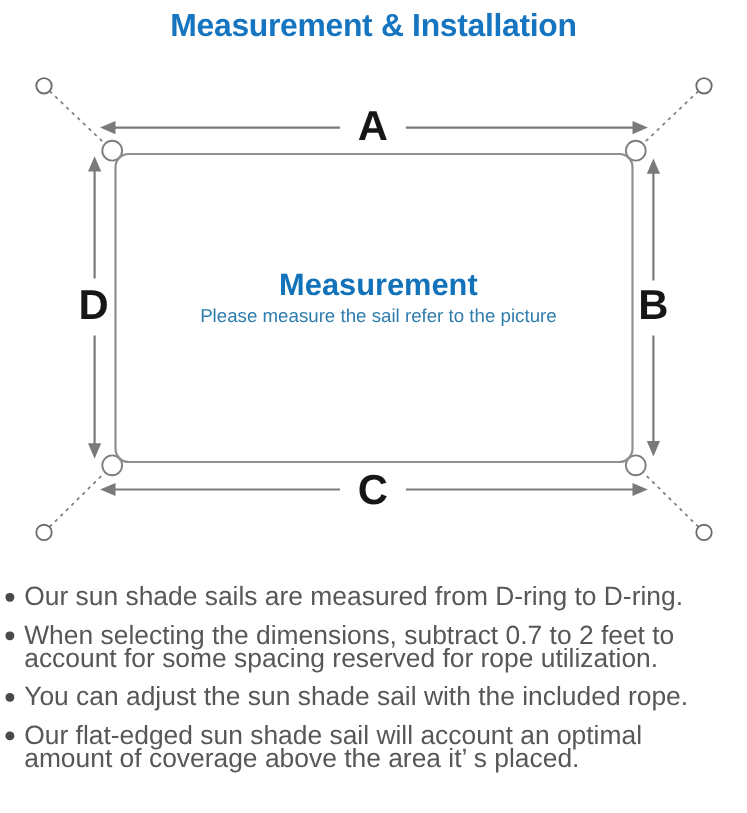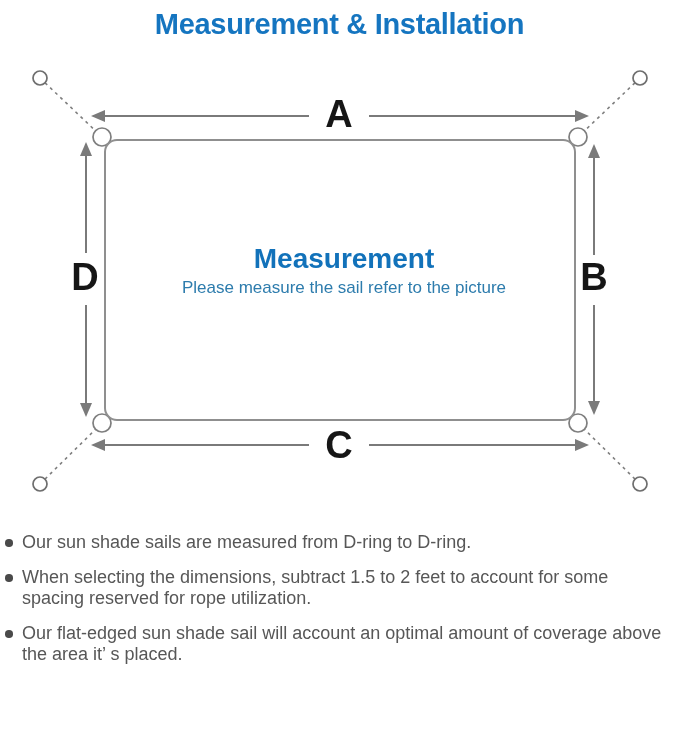--- a/index.html
+++ b/index.html
@@ -38,21 +38,21 @@
     list-style:none;
     margin:12px 0 0 0;
     padding:0;
     width:679px;
   }
   .notes li{
     position:relative;
     padding-left:22px;
     padding-right:14px;
     margin-bottom:14px;
-    font-size:18px;
+    font-size:24px;
     line-height:21px;
     color:#575757;
   }
   .notes .dot{
     position:absolute;
     left:5px;top:7px;
     width:7.5px;height:7.5px;
     border-radius:50%;
     background:#4a4a4a;
   }
@@ -120,21 +120,25 @@
     <text class="center-caption" x="344" y="233" text-anchor="middle">Please measure the sail refer to the picture</text>
   </svg>
 
   <ul class="notes">
     <li>
       <span class="dot"></span>
       <span>Our sun shade sails are measured from D-ring to D-ring.</span>
     </li>
     <li>
       <span class="dot"></span>
-      <span>When selecting the dimensions, subtract 1.5 to 2 feet to account for some spacing reserved for rope utilization.</span>
+      <span>When selecting the dimensions, subtract 0.7 to 2 feet to account for some spacing reserved for rope utilization.</span>
+    </li>
+    <li>
+      <span class="dot"></span>
+      <span>You can adjust the sun shade sail with the included rope.</span>
     </li>
     <li>
       <span class="dot"></span>
       <span>Our flat-edged sun shade sail will account an optimal amount of coverage above the area it’ s placed.</span>
     </li>
   </ul>
 
 </div>
 
 </body></html>

